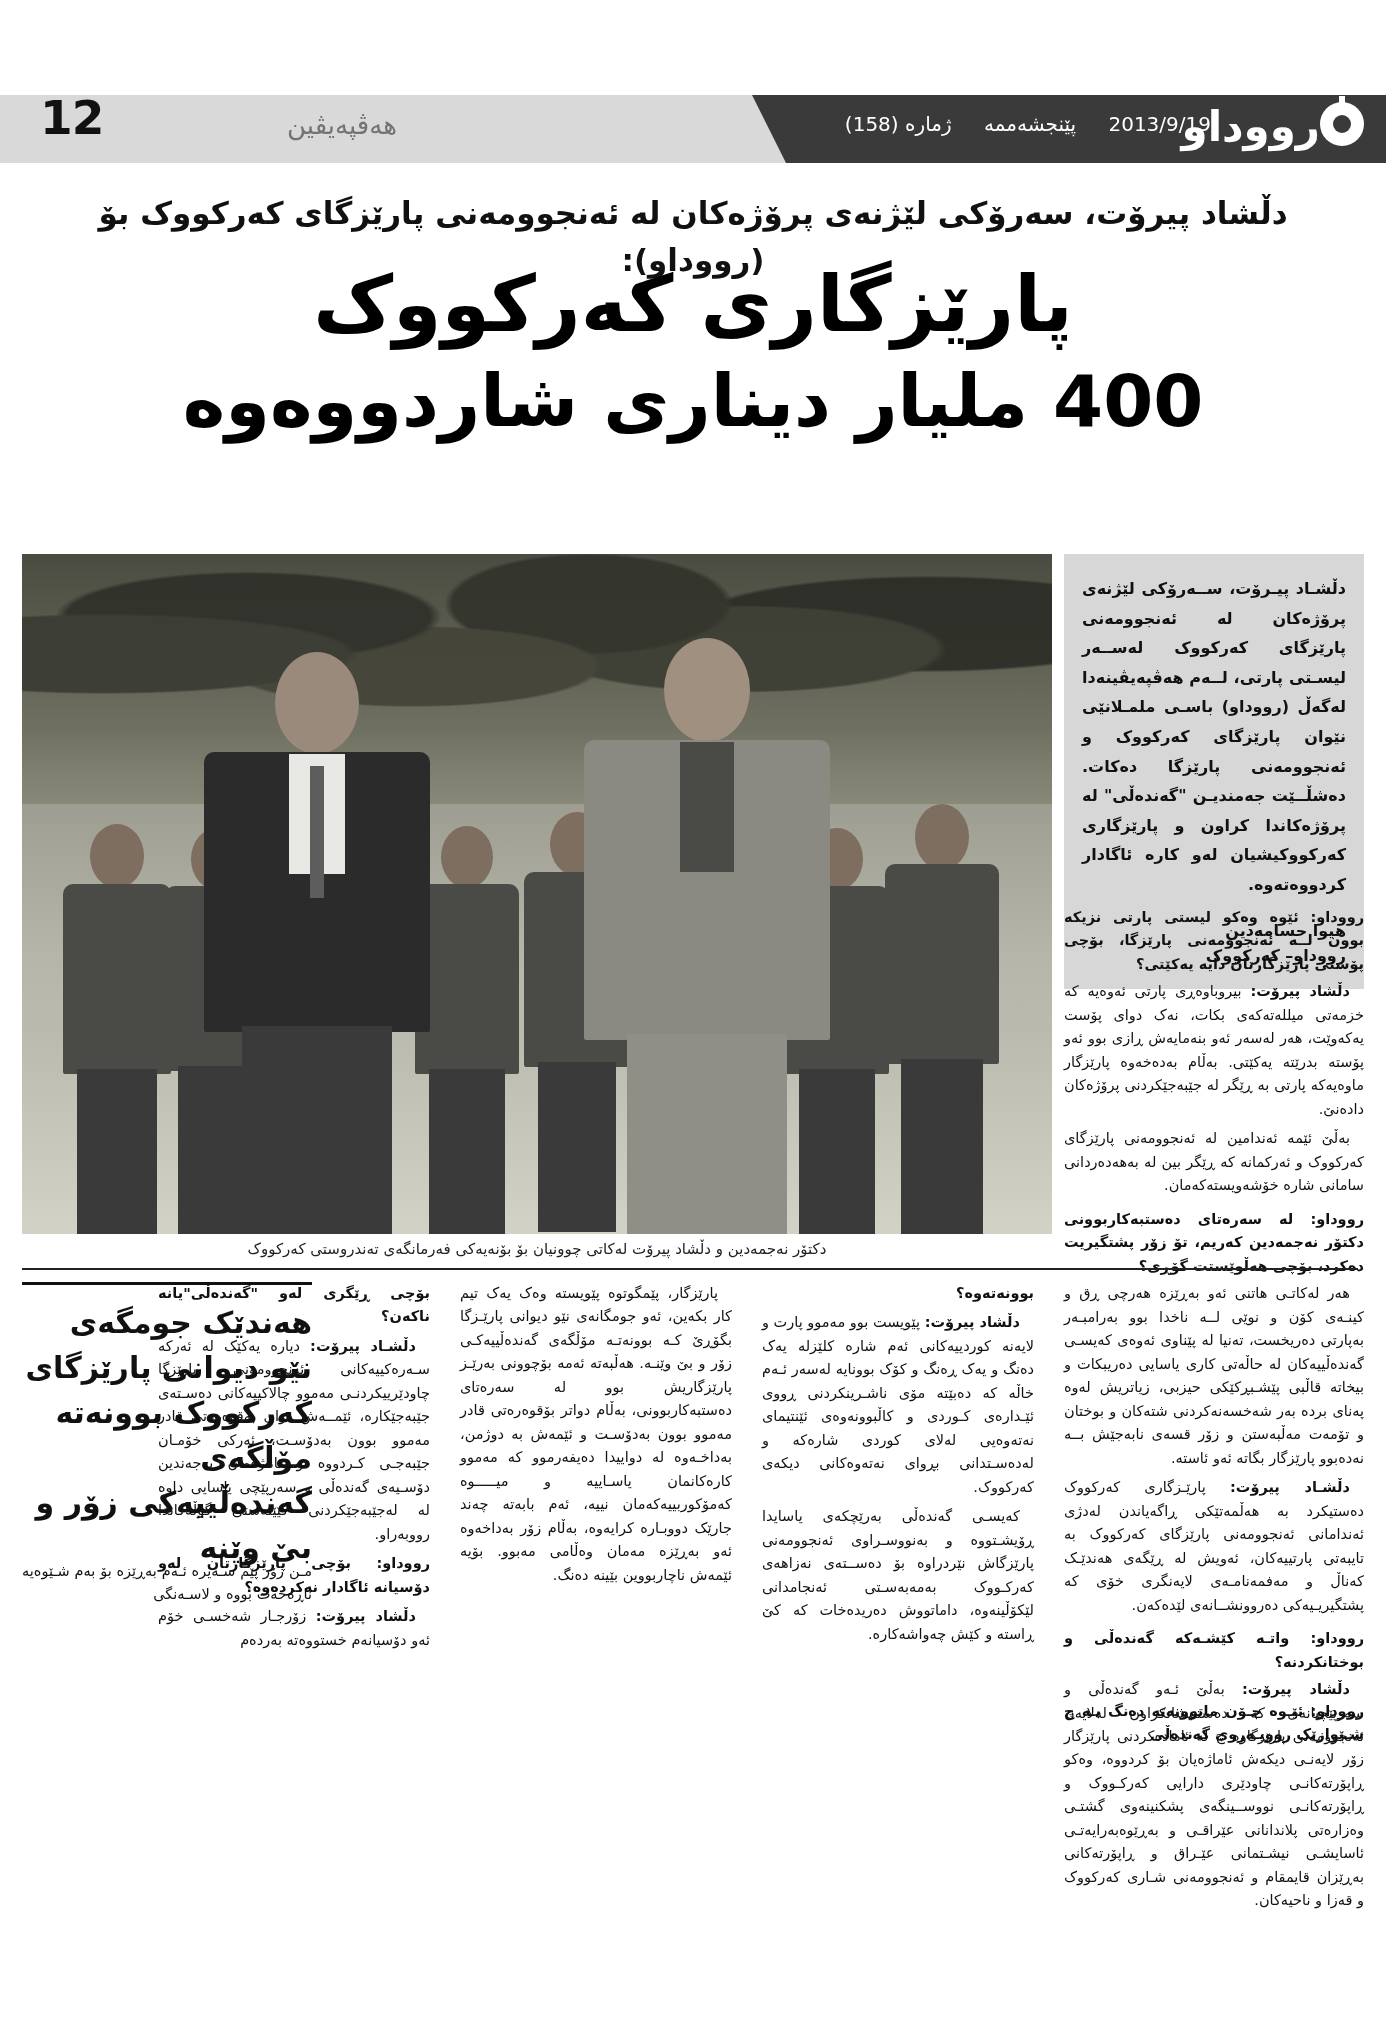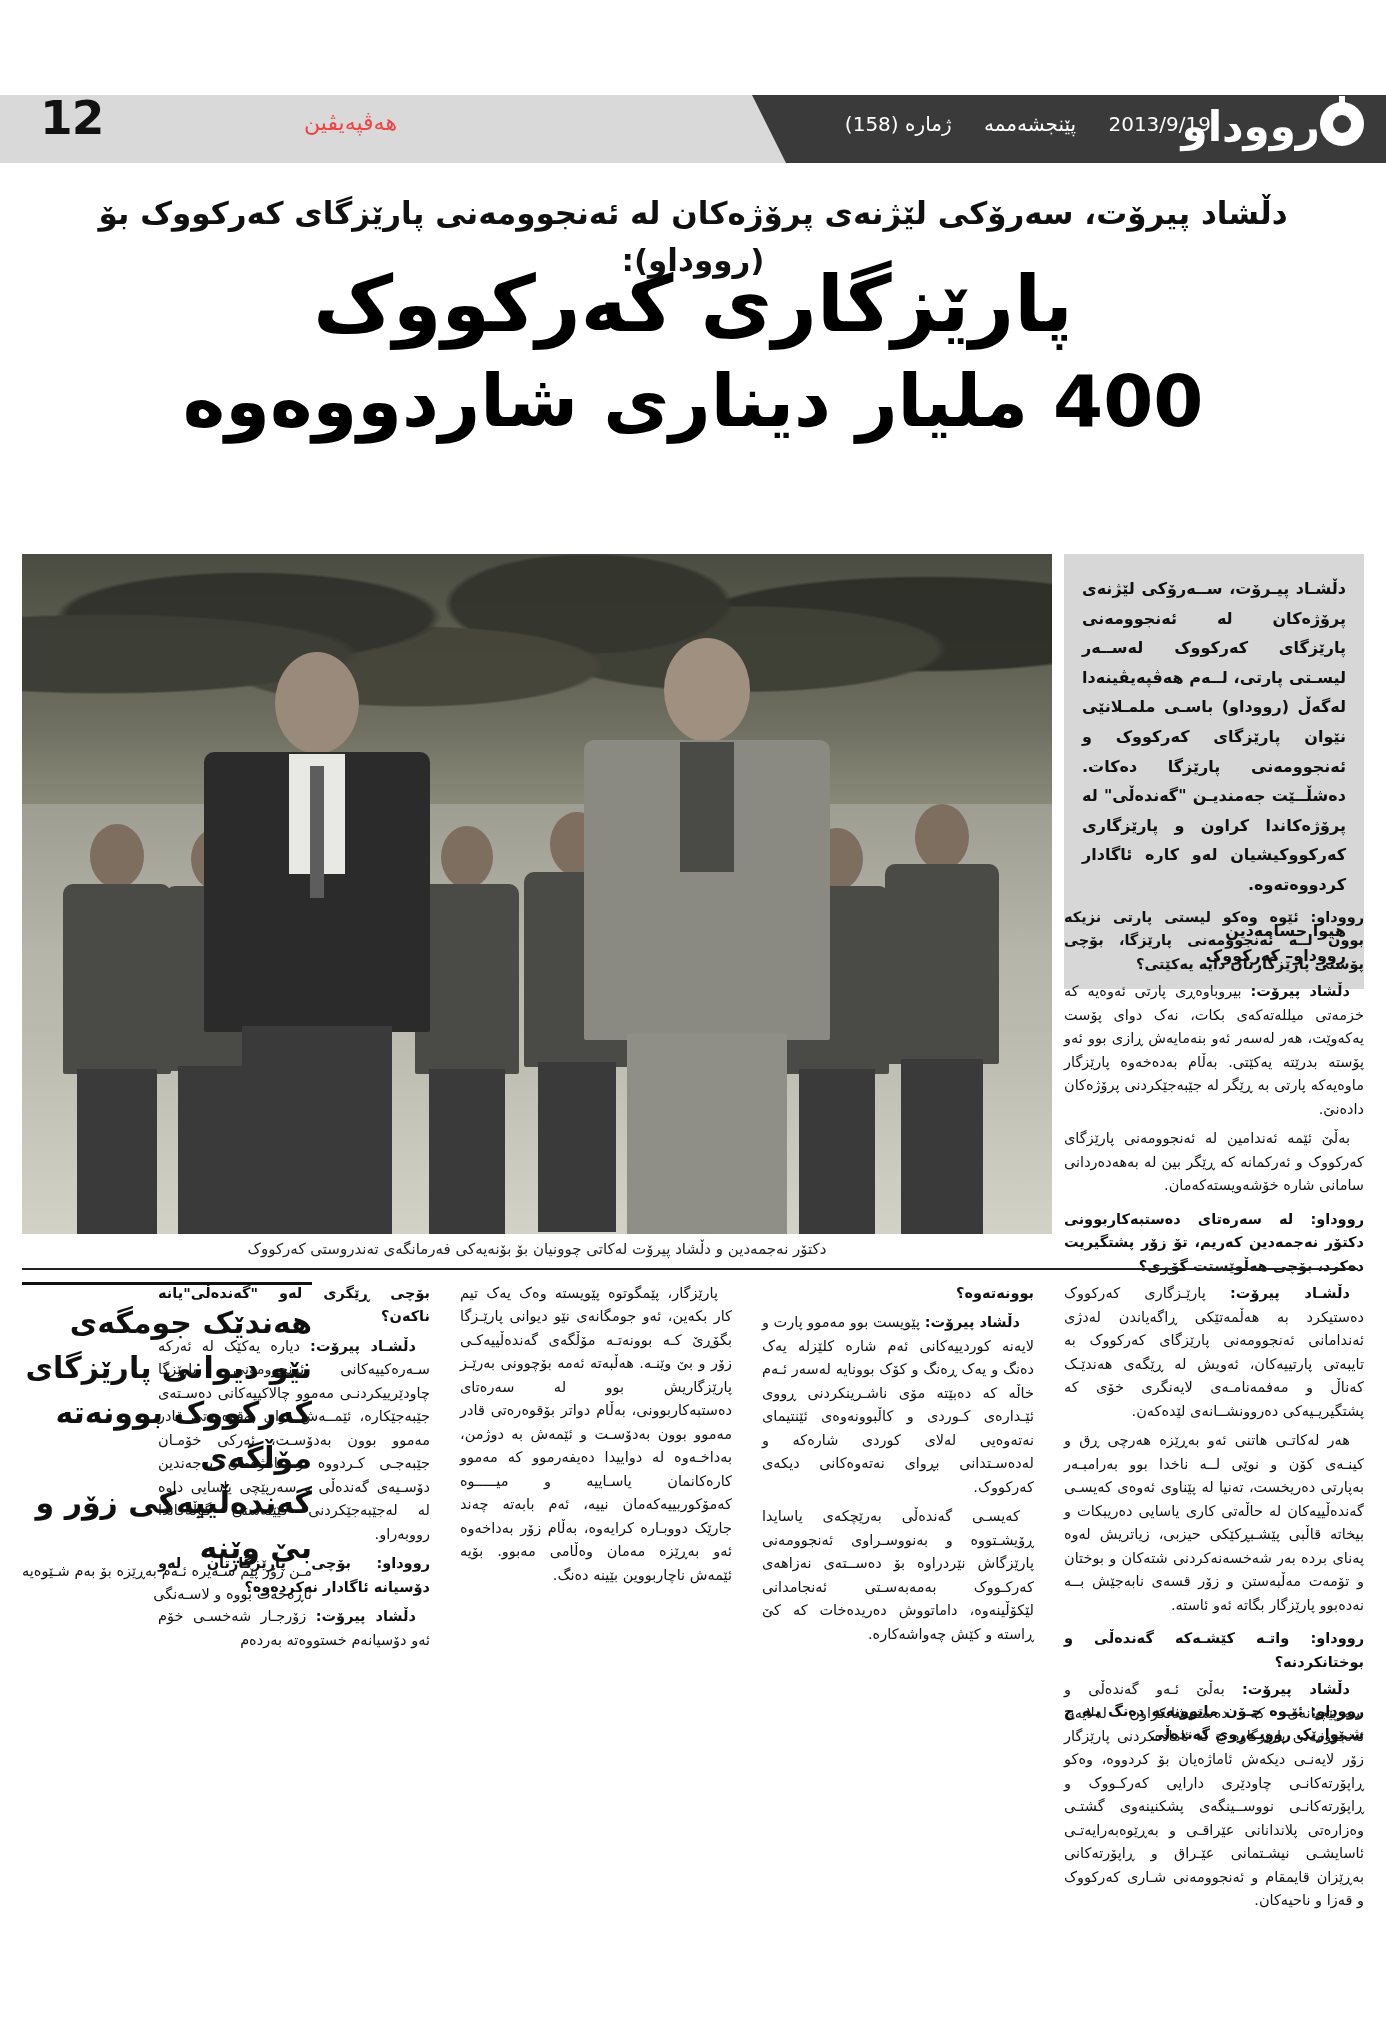--- a/index.html
+++ b/index.html
@@ -35,22 +35,22 @@
     font-size:47px;font-weight:bold;color:#111;
     letter-spacing:-1px;
   }
   .mh-issue{
     position:absolute;right:175px;top:112px;
     color:#ffffff;font-size:20px;direction:rtl;
     white-space:nowrap;
   }
   .mh-issue span{margin-left:26px;}
   .mh-left-label{
-    position:absolute;left:304px;top:110px;
-    font-size:22px;color:#ef4444;direction:rtl;
+    position:absolute;left:287px;top:110px;
+    font-size:26px;color:#737373;direction:rtl;
   }
   .logo{
     position:absolute;right:22px;top:96px;width:150px;height:62px;
     color:#fff;direction:rtl;
   }
   .logo-word{
     position:absolute;right:44px;top:6px;
     font-size:42px;font-weight:bold;color:#ffffff;
     letter-spacing:-1px;
   }
@@ -272,22 +272,22 @@
       <div>رووداو– کەرکووک</div>
     </div>
   </div>
 
   <div class="sb-col">
     <span class="q">رووداو: ئێوە وەکو لیستی پارتی نزیکە بوون لــە ئەنجوومەنی پارێزگا، بۆچی پۆستی پارێزگارتان دایە یەکێتی؟</span>
     <p><span class="a-lead">دڵشاد پیرۆت:</span><span> بیروباوەڕی پارتی ئەوەیە کە خزمەتی میللەتەکەی بکات، نەک دوای پۆست یەکەوێت، هەر لەسەر ئەو بنەمایەش ڕازی بوو ئەو پۆستە بدرێتە یەکێتی. بەڵام بەدەخەوە پارێزگار ماوەیەکە پارتی بە ڕێگر لە جێبەجێکردنی پرۆژەکان دادەنێ.</span></p>
     <p>بەڵێ ئێمە ئەندامین لە ئەنجوومەنی پارێزگای کەرکووک و ئەرکمانە کە ڕێگر بین لە بەهەدەردانی سامانی شارە خۆشەویستەکەمان.</p>
 
     <span class="q">رووداو: لە سەرەتای دەستبەکاربوونی دکتۆر نەجمەدین کەریم، تۆ زۆر پشتگیریت دەکرد، بۆچی هەڵوێستت گۆڕی؟</span>
+    <p>هەر لەکاتـی هاتنی ئەو بەڕێزە هەرچی ڕق و کینـەی کۆن و نوێی لــە ناخدا بوو بەرامبـەر بەپارتی دەریخست، تەنیا لە پێناوی ئەوەی کەیسـی گەندەڵییەکان لە حاڵەتی کاری یاسایی دەریبکات و بیخاتە قاڵبی پێشـبڕکێکی حیزبی، زیاتریش لەوە پەنای بردە بەر شەخسەنەکردنی شتەکان و بوختان و تۆمەت مەڵبەستن و زۆر قسەی نابەجێش بــە نەدەبوو پارێزگار بگاتە ئەو ئاستە.</p>
     <p><span class="a-lead">دڵشـاد پیرۆت:</span><span> پارێـزگاری کەرکووک دەستیکرد بە هەڵمەتێکی ڕاگەیاندن لەدژی ئەندامانی ئەنجوومەنی پارێزگای کەرکووک بە تایبەتی پارتییەکان، ئەویش لە ڕێگەی هەندێـک کەناڵ و مەفمەنامـەی لایەنگری خۆی کە پشتگیریـیەکی دەروونشــانەی لێدەکەن.</span></p>
-    <p>هەر لەکاتـی هاتنی ئەو بەڕێزە هەرچی ڕق و کینـەی کۆن و نوێی لــە ناخدا بوو بەرامبـەر بەپارتی دەریخست، تەنیا لە پێناوی ئەوەی کەیسـی گەندەڵییەکان لە حاڵەتی کاری یاسایی دەریبکات و بیخاتە قاڵبی پێشـبڕکێکی حیزبی، زیاتریش لەوە پەنای بردە بەر شەخسەنەکردنی شتەکان و بوختان و تۆمەت مەڵبەستن و زۆر قسەی نابەجێش بــە نەدەبوو پارێزگار بگاتە ئەو ئاستە.</p>
 
     <span class="q">رووداو: واتـە کێشـەکە گەندەڵی و بوختانکردنە؟</span>
     <p><span class="a-lead">دڵشاد پیرۆت:</span><span> بەڵێ ئـەو گەندەڵی و سەرپێچیانەی کە دەستنیشانکراون لەلایەن ئەنجوومەنی پارێزگاوە چ لە ئامادەکردنی پارێزگار زۆر لایەنـی دیکەش ئاماژەیان بۆ کردووە، وەکو ڕاپۆرتەکانـی چاودێری دارایی کەرکـووک و ڕاپۆرتەکانـی نووســینگەی پشکنینەوی گشتـی وەزارەتی پلاندانانی عێراقـی و بەڕێوەبەرایەتـی ئاسایشـی نیشـتمانی عێـراق و ڕاپۆرتەکانی بەڕێزان قایمقام و ئەنجوومەنی شـاری کەرکووک و قەزا و ناحیەکان.</span></p>
   </div>
 
   <div class="rule"></div>
   <div class="pull-rule"></div>
   <div class="pullquote">هەندێک جومگەی نێو دیوانی پارێزگای کەرکووک بوونەتە مۆڵگەی گەندەڵییەکی زۆر و بێ وێنە</div>
   <div class="pull-sub">مـن زۆر پێم سـەیرە ئـەم بەڕێزە بۆ بەم شـێوەیە ناڕەحەت بووە و لاسـەنگی</div>
 

